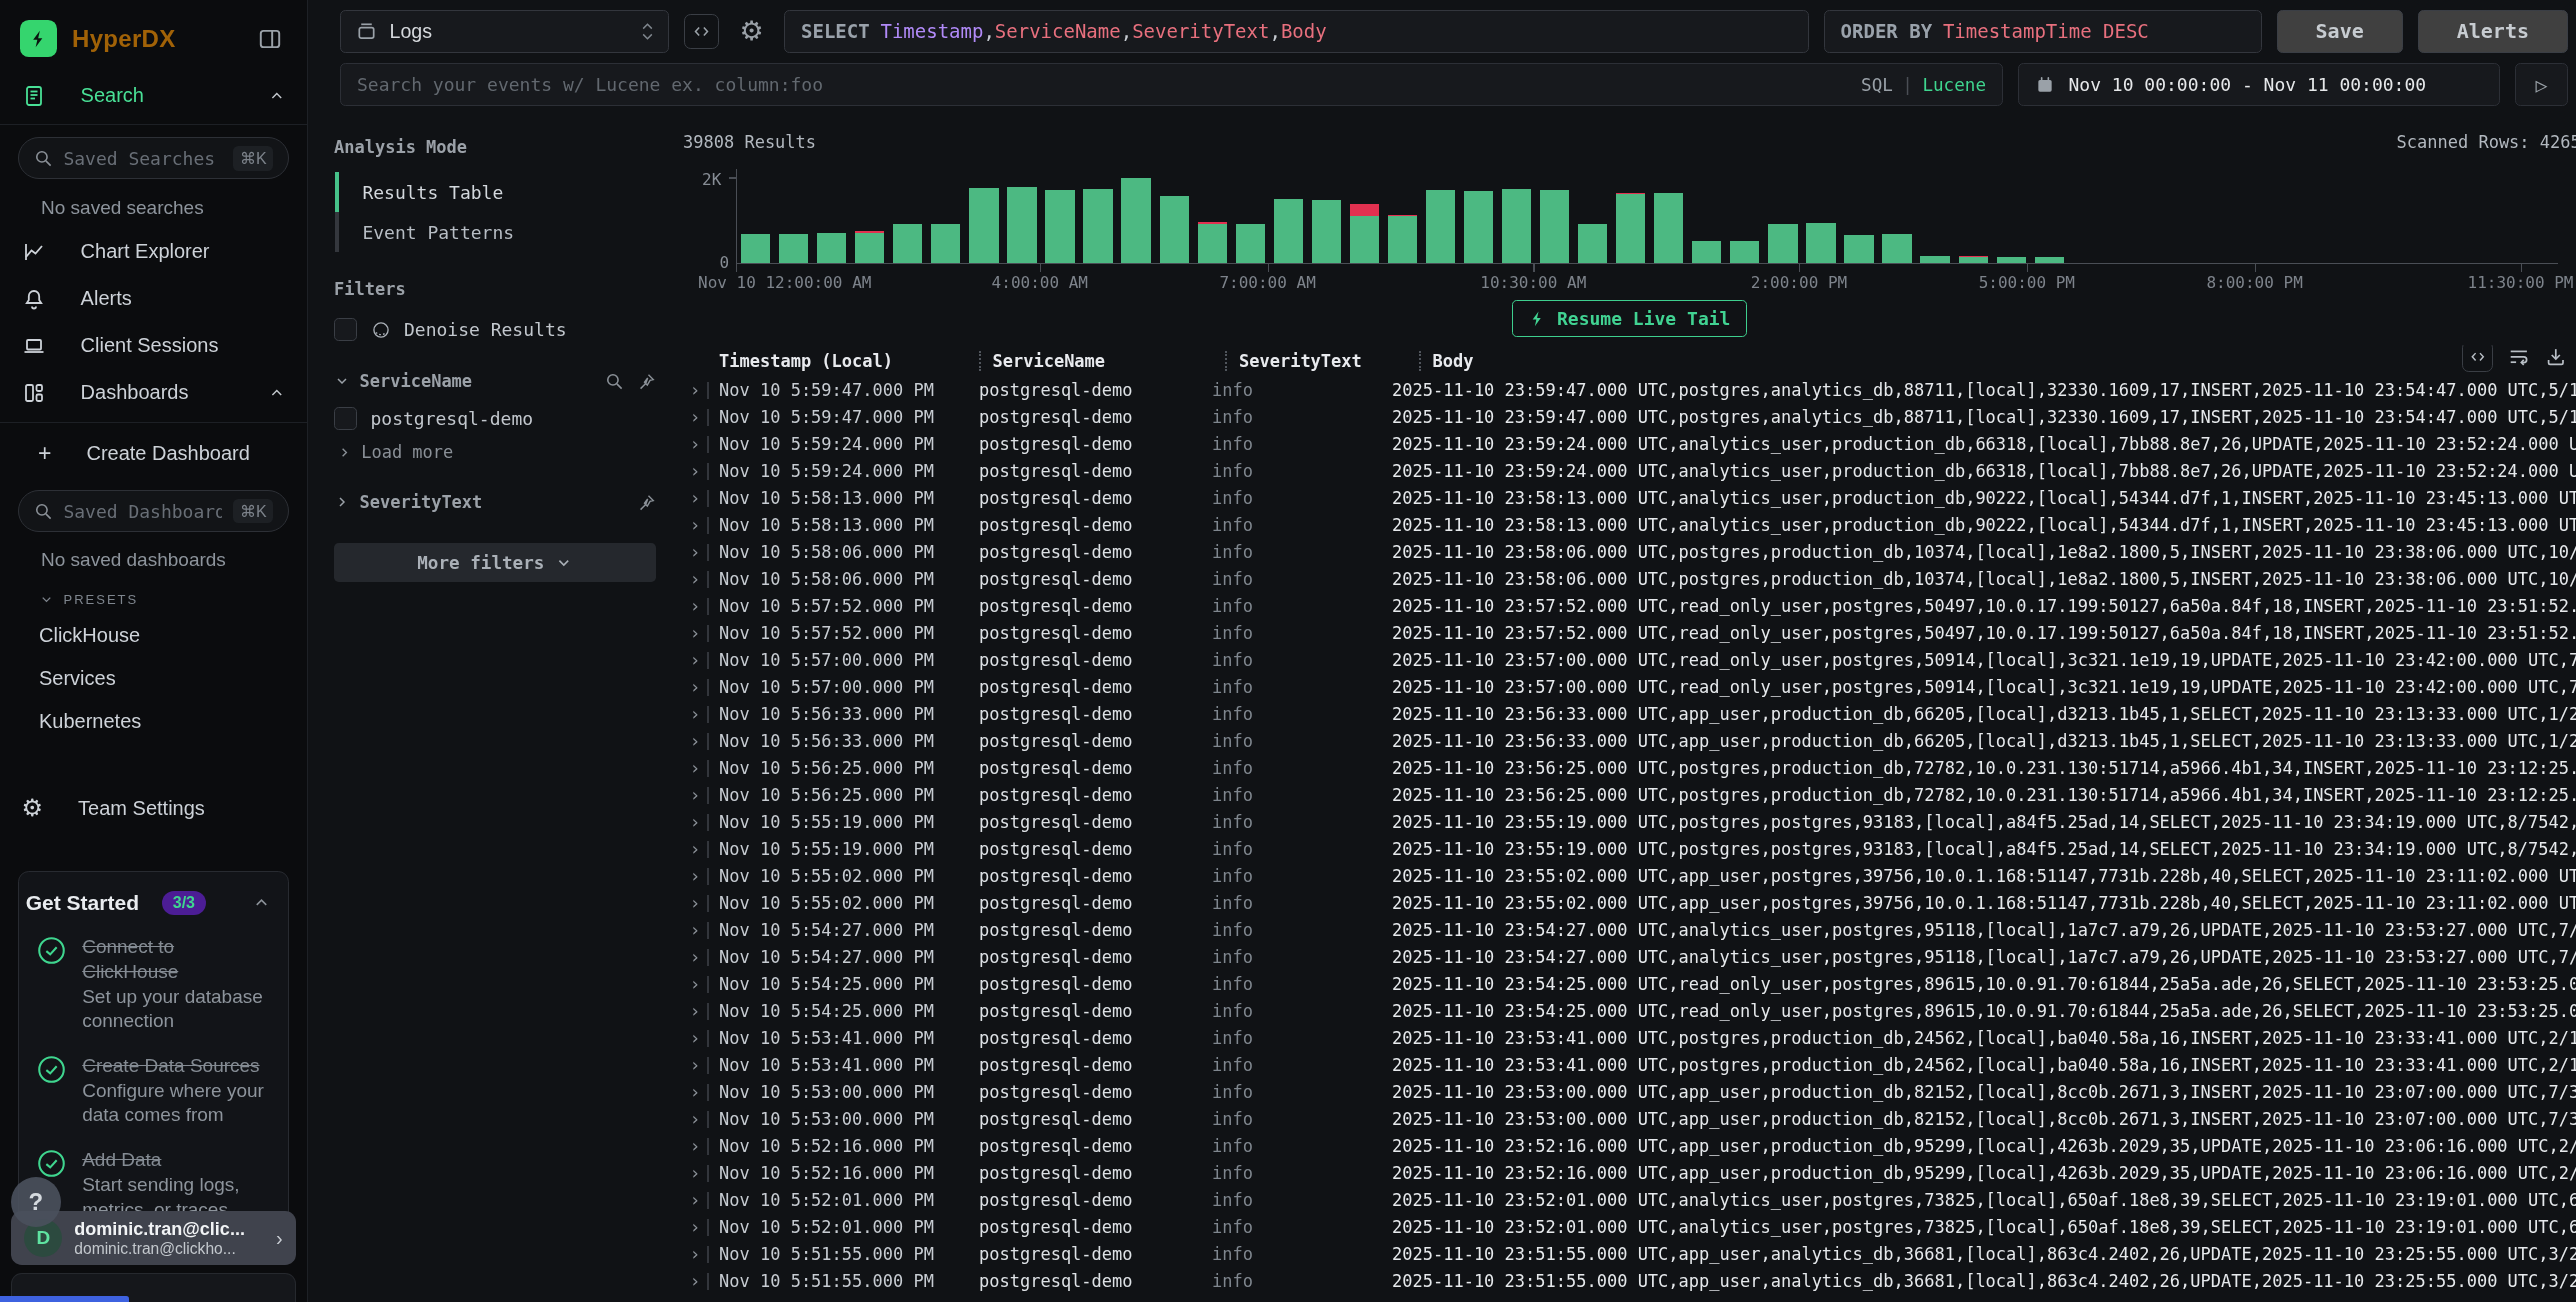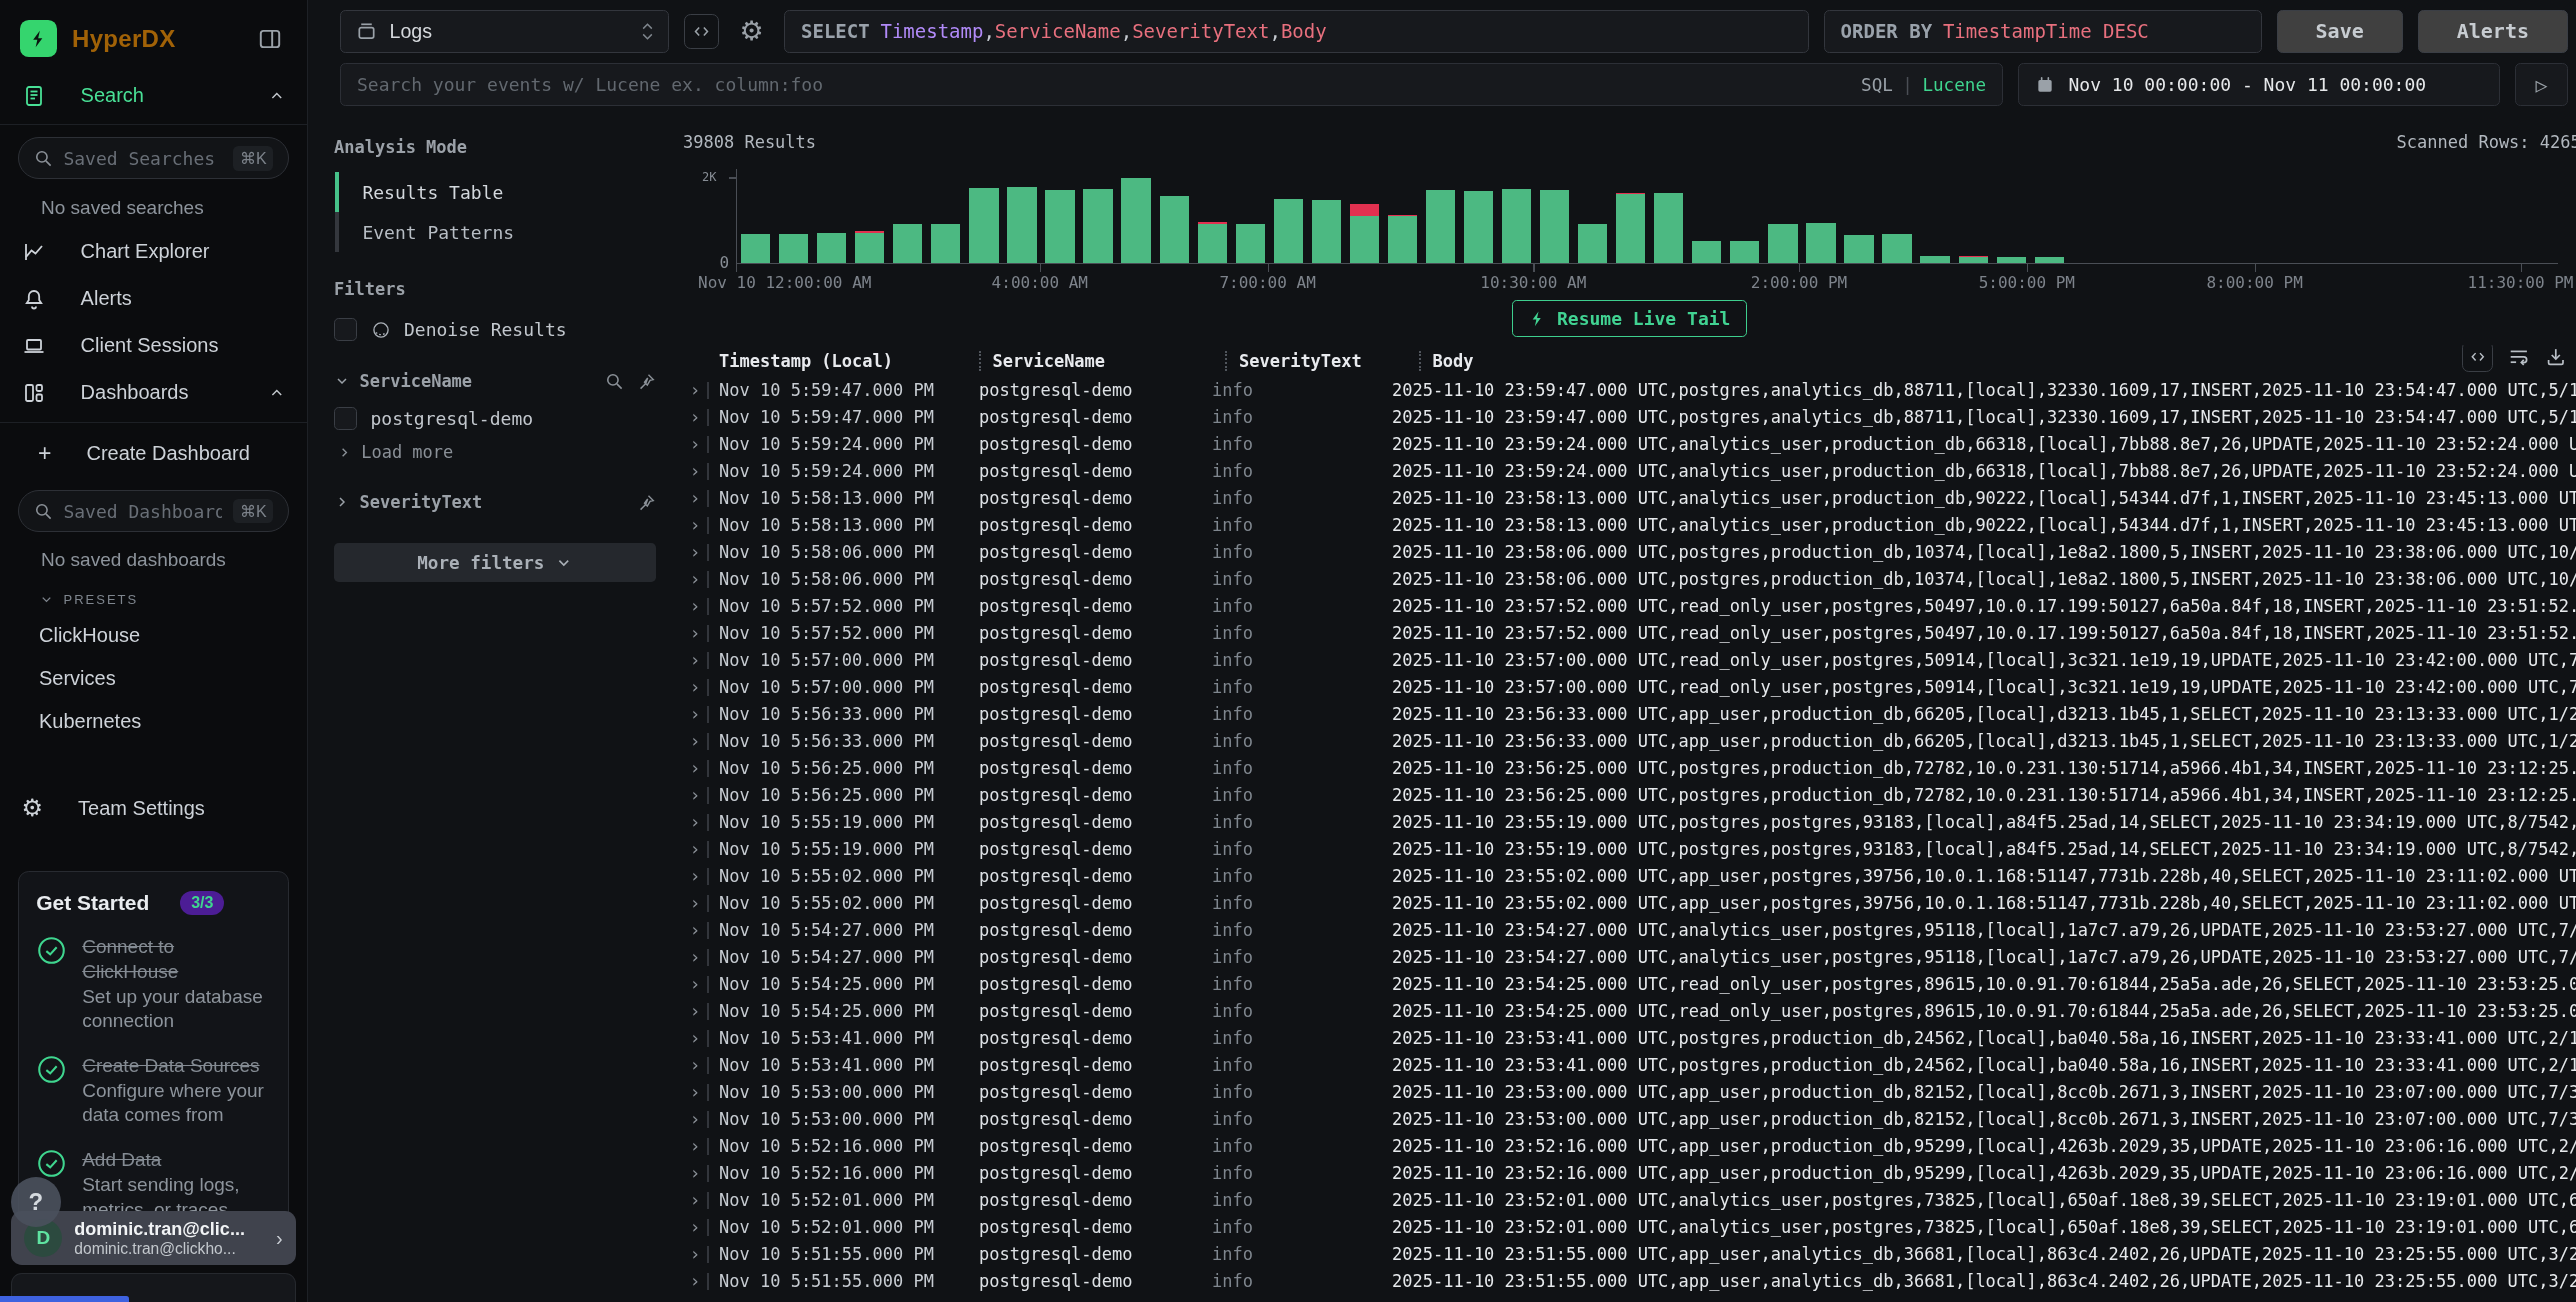--- a/index.html
+++ b/index.html
@@ -20,21 +20,21 @@
   .pill-search { margin:12px 17.6px; height:42px; border:1.4px solid #2d3036; background:#121417; border-radius:23px; display:flex; align-items:center; gap:10.8px; padding:0 15px; }
   .pill-search input { flex:1; background:transparent; border:none; outline:none; color:#cfd4da; font-size:18px; font-family:"DejaVu Sans Mono", monospace; min-width:0; }
   .pill-search input::placeholder { color:#686e76; }
   .kbd { color:#7c828a; font-size:16px; background:#1d2024; border-radius:5.4px; padding:2.7px 6.8px; white-space:nowrap; }
   .empty-note { color:#8d949c; font-size:19px; padding:5.4px 20px 9.5px 41px; }
   .presets-label { display:flex; align-items:center; gap:9.5px; color:#7f868e; font-size:13px; letter-spacing:2px; padding:10.8px 20px 6.8px 39px; }
   .preset-item { font-size:20px; color:#ced3d9; padding:10px 20px 10px 39px; cursor:pointer; }
   .team-settings { margin-top:42px; }
 
   .gs-card { margin:39px 17.6px 0 17.6px; border:1.4px solid #282b31; background:#121418; border-radius:10.8px; padding:19px 17.6px; height:380px; overflow:hidden; }
-  .gs-head { display:flex; align-items:center; gap:31px; }
+  .gs-head { display:flex; align-items:center; gap:23px;justify-content:flex-end; }
   .gs-title { font-size:21px; font-weight:bold; color:#e9ecef; flex:none; }
   .gs-badge { background:#4c1d95; color:#3fd68f; font-weight:bold; font-size:16px; border-radius:676px; padding:3.4px 10.8px; }
   .gs-head .sp { flex:1; }
   .gs-step { display:flex; gap:15px; margin-top:20px; }
   .gs-step .txt { flex:1; }
   .gs-step .t { font-size:19px; color:#848b93; text-decoration:line-through; line-height:1.3; }
   .gs-step .d { font-size:19px; color:#8d949c; line-height:1.3; }
   .gs-done { display:flex; gap:10.8px; align-items:center; margin-top:23px; font-size:21px; font-weight:bold; color:#3fd68f; }
   .help-fab { position:absolute; left:10.8px; bottom:76px; width:50px; height:50px; border-radius:50%; background:rgba(74,80,92,.92); color:#d4d9de; font-size:24px; font-weight:bold; display:flex; align-items:center; justify-content:center; z-index:6; }
   .user-chip { position:absolute; left:10.8px; right:10.8px; bottom:38px; height:54px; background:#40434d; border-radius:10.8px; display:flex; align-items:center; gap:12px; padding:0 13.5px; z-index:5; }
@@ -89,21 +89,21 @@
 
   
   .results { flex:1; min-width:0; display:flex; flex-direction:column; padding:15px 0 0 12px; position:relative; overflow:hidden; }
   .res-head { display:flex; justify-content:space-between; font-size:17px; color:#b2b8bf; font-family:"DejaVu Sans Mono", monospace; padding-right:0; position:relative; height:23px; }
   .scanned { position:absolute; right:-15px; top:0; white-space:nowrap; }
   .chart { margin:13.5px 17.6px 0 53px; height:95px; position:relative; border-left:1.4px solid #4a4e55; border-bottom:1.4px solid #4a4e55; }
   .bars { position:absolute; inset:0 0 0 4px; display:flex; align-items:flex-end; gap:8.8px; }
   .bar-slot { flex:1; display:flex; flex-direction:column; justify-content:flex-end; height:100%; }
   .bar-red { background:#e23150; }
   .bar-green { background:#4cb982; }
-  .ylab-top { position:absolute; left:-35px; top:1.4px; color:#878d95; font-size:12px; font-family:"DejaVu Sans Mono", monospace; }
+  .ylab-top { position:absolute; left:-35px; top:1.4px; color:#878d95; font-size:16px; font-family:"DejaVu Sans Mono", monospace; }
   .ytick { position:absolute; left:-8px; top:8.8px; width:8px; height:1.4px; background:#4a4e55; }
   .ylab-zero { position:absolute; left:-17.6px; bottom:-9.5px; color:#878d95; font-size:16px; font-family:"DejaVu Sans Mono", monospace; }
   .xaxis { position:relative; margin:0 17.6px 0 53px; height:30px; }
   .xtick { position:absolute; top:0; width:1.4px; height:8.8px; background:#4a4e55; }
   .xlab { position:absolute; top:9.5px; transform:translateX(-50%); color:#7d838b; font-size:16px; font-family:"DejaVu Sans Mono", monospace; white-space:nowrap; }
   .xlab.first { transform:translateX(-38px); }
   .livetail-row { display:flex; justify-content:center; margin:6.8px 0 8px 0; }
   .livetail { display:flex; align-items:center; gap:10.8px; border:1.4px solid #3ecf8e; border-radius:4.7px; padding:6.8px 16px; color:#41d392; font-size:18px; font-weight:bold; font-family:"DejaVu Sans Mono", monospace; background:transparent; cursor:pointer; }
 
   

